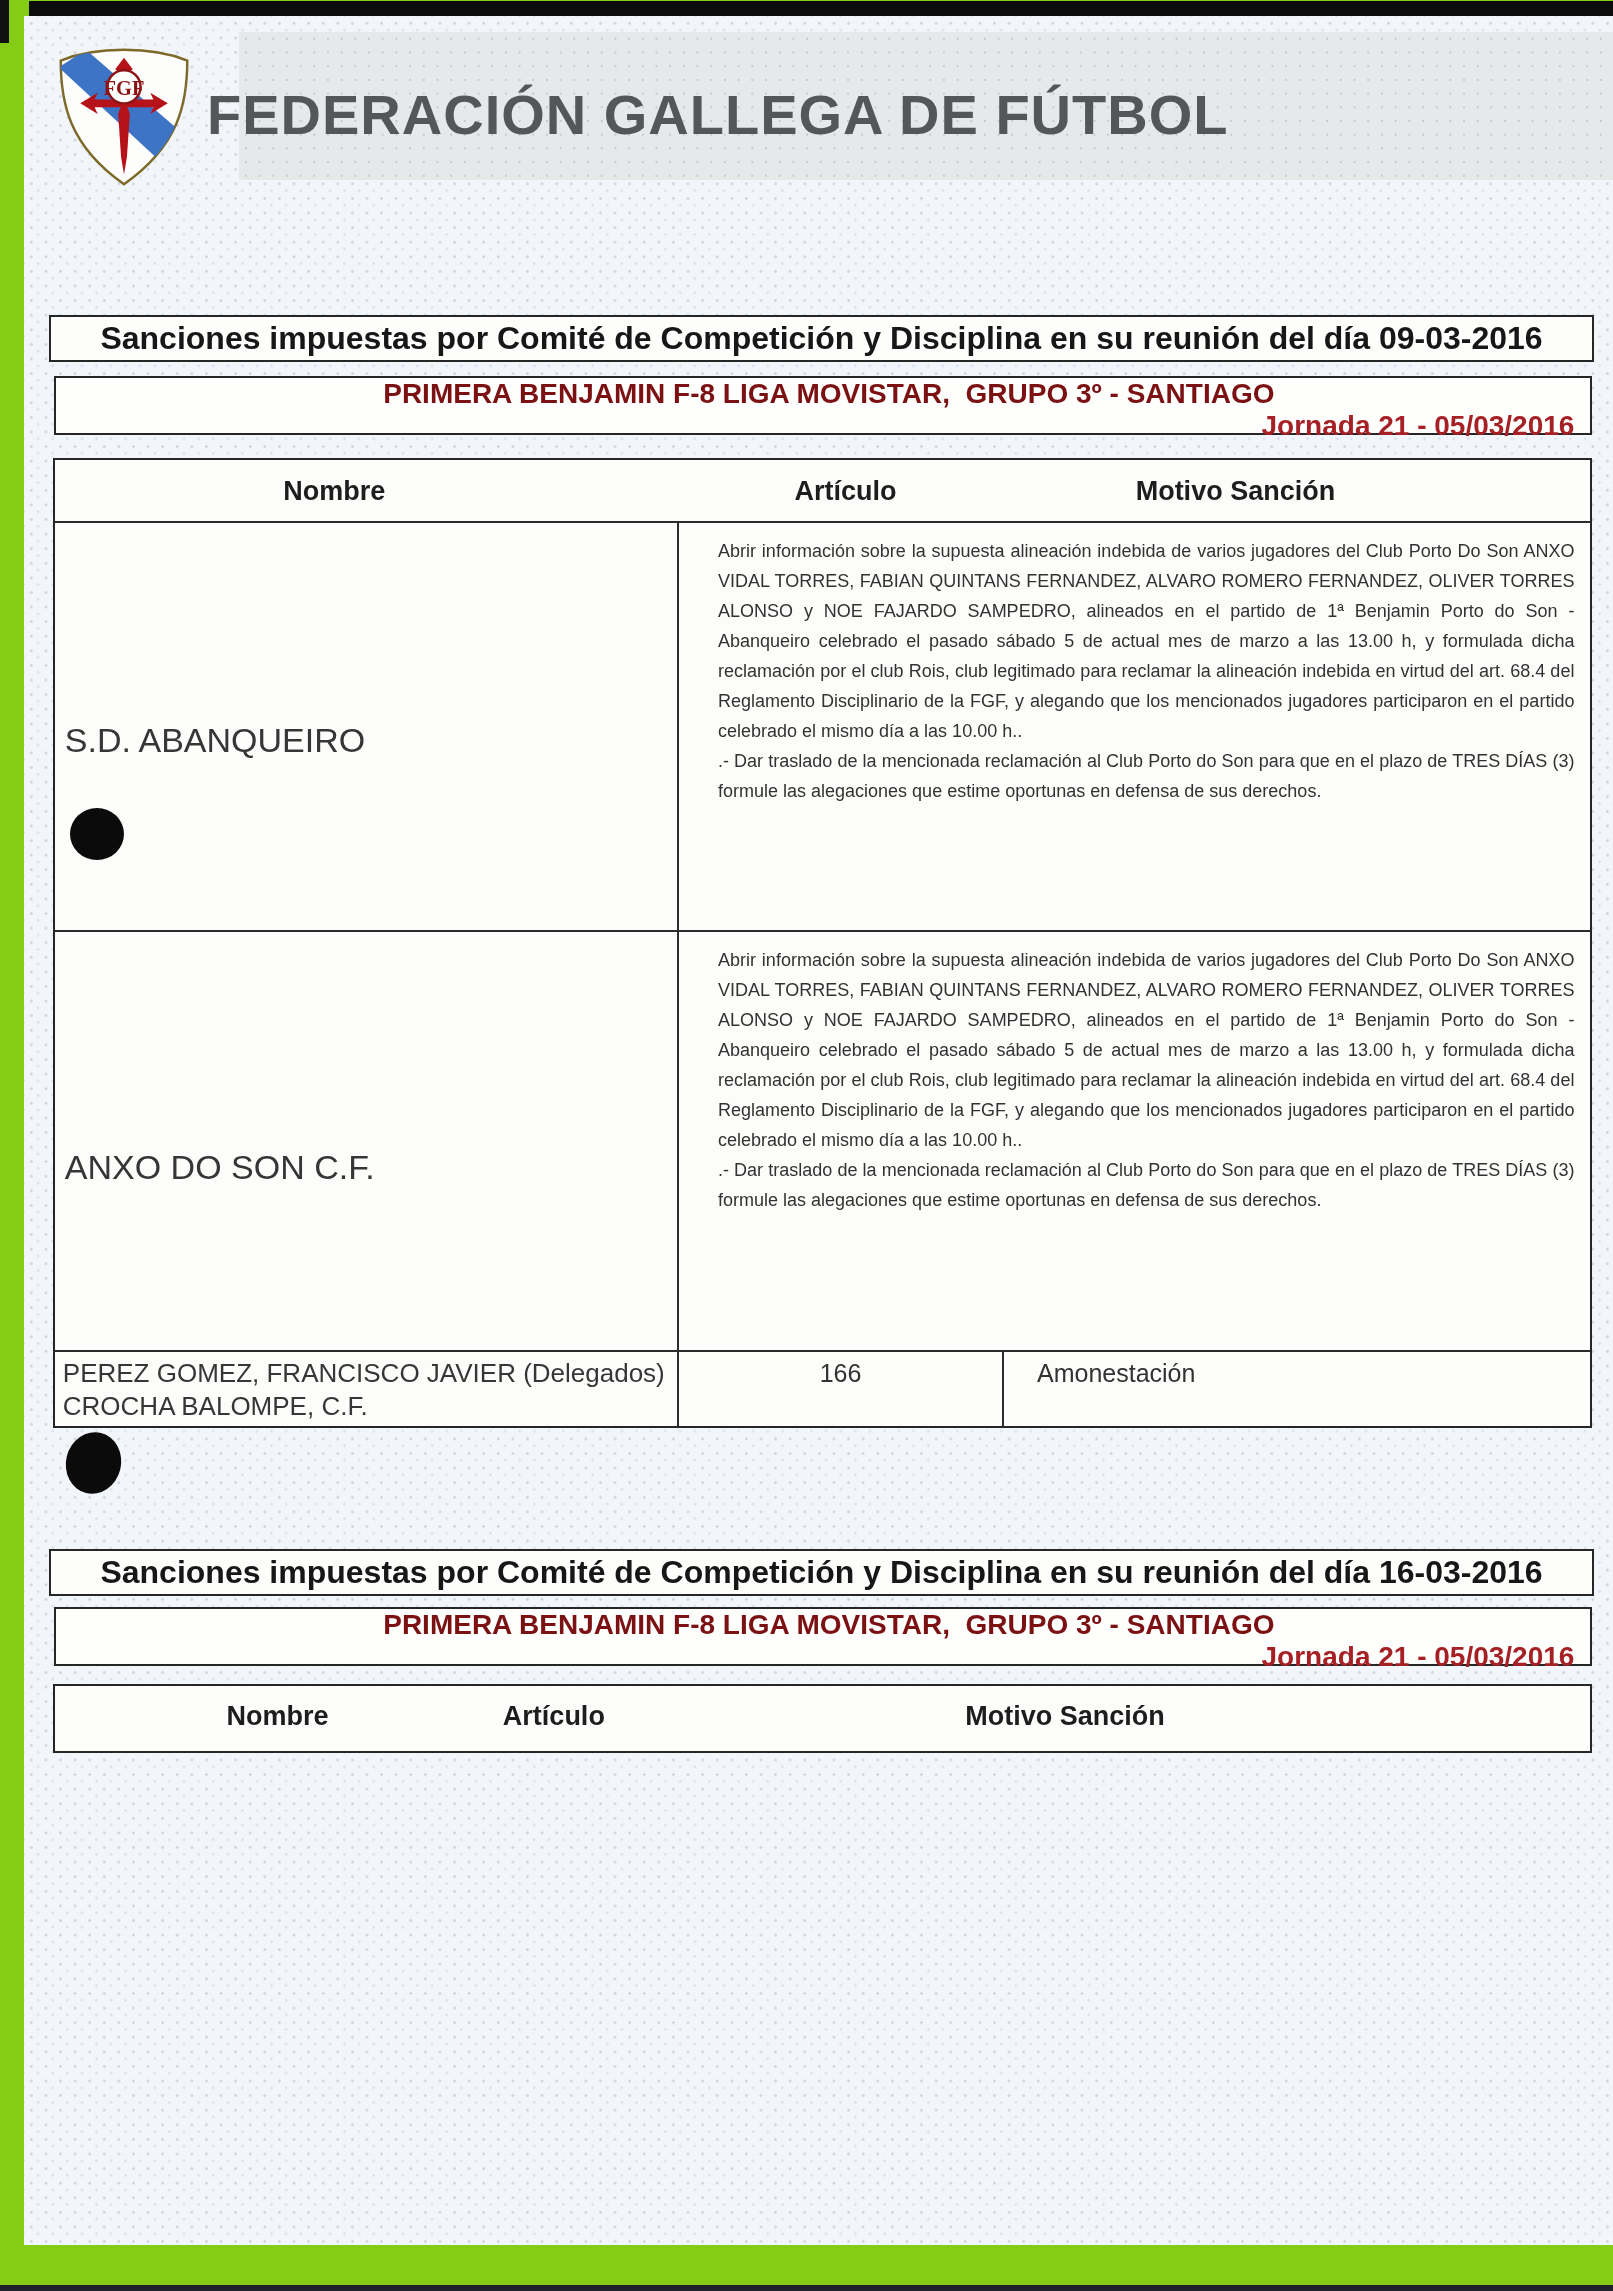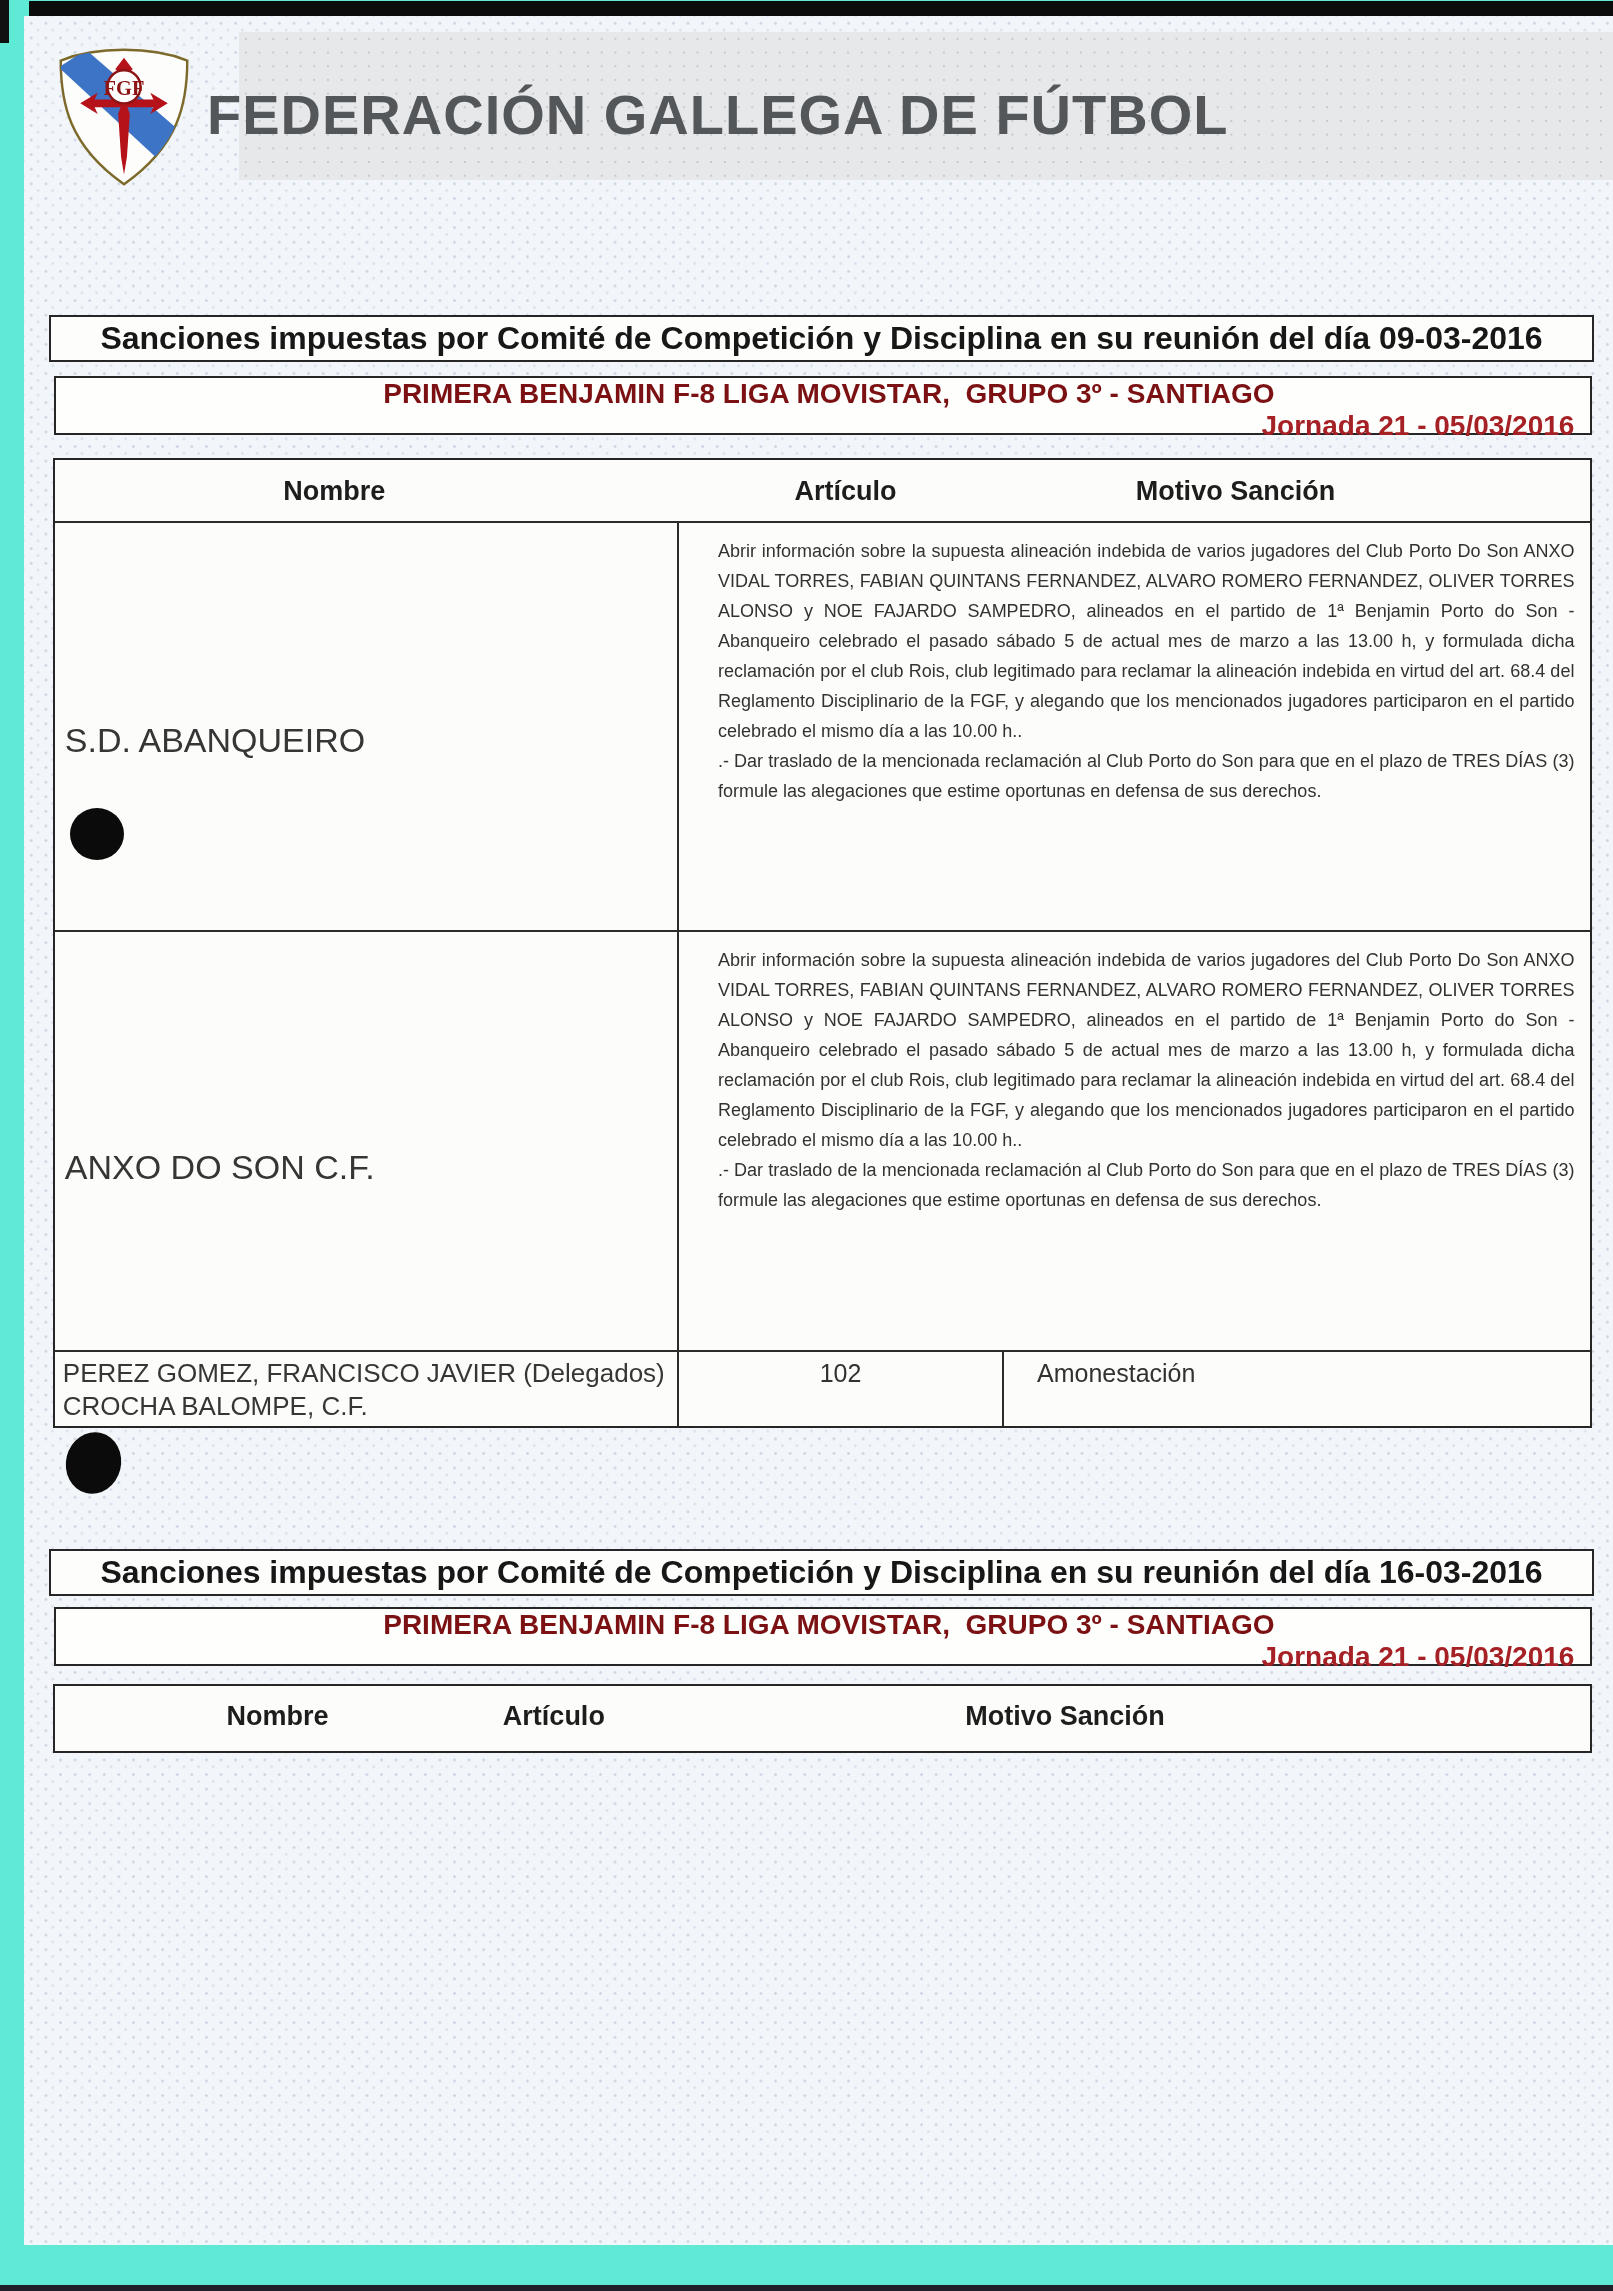--- a/index.html
+++ b/index.html
@@ -1,17 +1,17 @@
 <!DOCTYPE html>
 <html><head>
 <meta charset="utf-8">
 <style>
   html,body{margin:0;padding:0;background:#fff;}
   #shot{
-    position:relative;width:1613px;height:2292px;overflow:hidden;background:#5eead4;
+    position:relative;width:1613px;height:2292px;overflow:hidden;background:#84cc16;
     font-family:"Liberation Sans", sans-serif;color:#2e2e2e;
   }
   
   .edge-top{position:absolute;left:29px;top:1px;width:1584px;height:14.6px;background:#0c0c0c;}
   .edge-corner{position:absolute;left:0;top:0;width:8.8px;height:43px;background:#111;}
   .edge-bottom{position:absolute;left:0;bottom:0;width:1613px;height:6.8px;background:#20202b;}
   
   .tint{
     position:absolute;left:24.4px;top:15.6px;width:1589px;height:2229px;
     background-color:#f2f5f9;
@@ -141,21 +141,21 @@
         <p>Abrir información sobre la supuesta alineación indebida de varios jugadores del Club Porto Do Son ANXO VIDAL TORRES, FABIAN QUINTANS FERNANDEZ, ALVARO ROMERO FERNANDEZ, OLIVER TORRES ALONSO y NOE FAJARDO SAMPEDRO, alineados en el partido de 1ª Benjamin Porto do Son - Abanqueiro celebrado el pasado sábado 5 de actual mes de marzo a las 13.00 h, y formulada dicha reclamación por el club Rois, club legitimado para reclamar la alineación indebida en virtud del art. 68.4 del Reglamento Disciplinario de la FGF, y alegando que los mencionados jugadores participaron en el partido celebrado el mismo día a las 10.00 h..</p>
         <p>.- Dar traslado de la mencionada reclamación al Club Porto do Son para que en el plazo de TRES DÍAS (3) formule las alegaciones que estime oportunas en defensa de sus derechos.</p>
       </div>
     </div>
 
     <div class="trow row3">
       <div class="name-cell name3">
         <div>PEREZ GOMEZ, FRANCISCO JAVIER (Delegados)</div>
         <div>CROCHA BALOMPE, C.F.</div>
       </div>
-      <div class="art-cell">102</div>
+      <div class="art-cell">166</div>
       <div class="motivo-cell">Amonestación</div>
     </div>
   </div>
 
   <div class="dot dot1"></div>
   <div class="dot dot2"></div>
 
   <div class="sec-box sec2">
     <span>Sanciones impuestas por Comité de Competición y Disciplina en su reunión del día 16-03-2016</span>
   </div>

